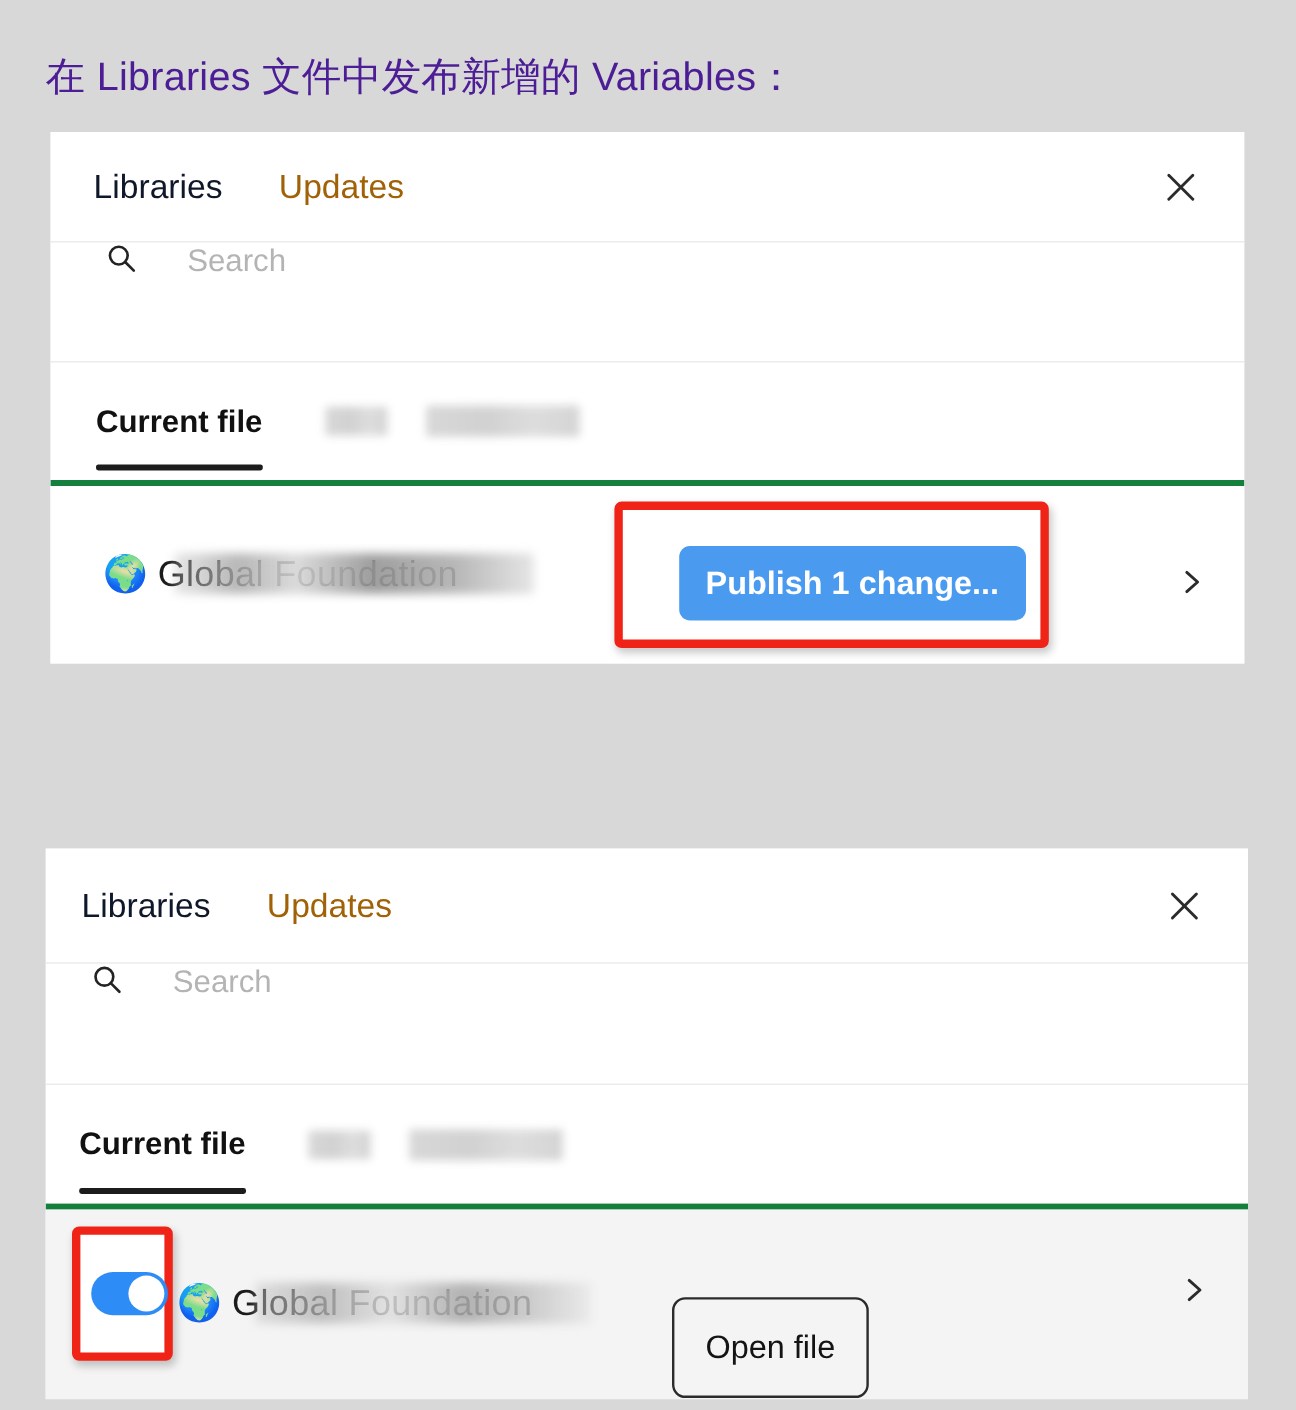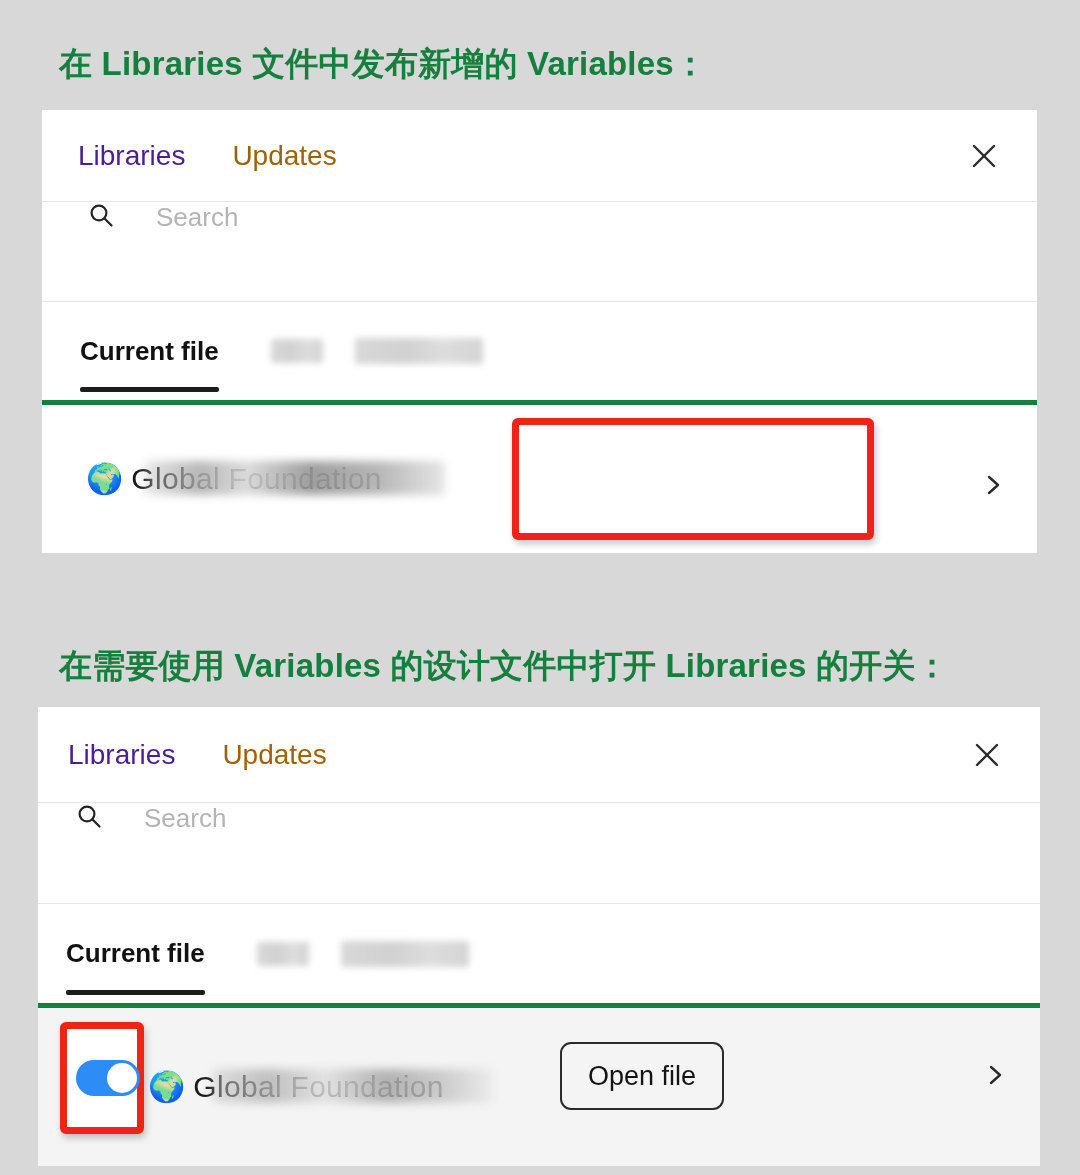--- a/index.html
+++ b/index.html
@@ -16,25 +16,24 @@
     position: relative;
     width: 1080px;
     height: 1175px;
     background: #d8d8d8;
   }
 
   
   .section-heading {
     position: absolute;
     font-size: 33px;
-    font-weight: 700;
-    color: #15803d;
+    font-weight: 400;
+    color: #4c1d95;
     letter-spacing: 0.2px;
     white-space: nowrap;
-    margin-left: 21px;
   }
   #heading-1 { left: 38px; top: 42px; }
   #heading-2 { left: 38px; top: 644px; }
 
   
   .panel {
     position: absolute;
     background: #ffffff;
     overflow: hidden;
   }
@@ -50,21 +49,21 @@
   }
   #panel-1 .panel-header { height: 92px; padding: 0 34px 0 36px; }
   #panel-2 .panel-header { height: 96px; padding: 0 34px 0 30px; }
 
   .tab-top {
     font-size: 28px;
     color: #a16207;
     font-weight: 400;
     white-space: nowrap;
   }
-  .tab-top.active { color: #4c1d95; }
+  .tab-top.active { color: #0f172a; }
   #panel-1 .tab-top.active { margin-right: 47px; }
   #panel-2 .tab-top.active { margin-right: 47px; }
 
   .close-btn {
     margin-left: auto;
     width: 38px;
     height: 38px;
     display: flex;
     align-items: center;
     justify-content: center;
@@ -227,25 +226,26 @@
   }
 
   
   .btn-outline {
     background: transparent;
     color: #141414;
     font-size: 27px;
     font-weight: 400;
     border: 2px solid #2b2b2b;
     border-radius: 11px;
-    height: 68px;
+    height: 84px;
     padding: 0 26px;
     cursor: pointer;
     white-space: nowrap;
     font-family: inherit;
+    margin-top: 39px;
   }
 
   .chevron {
     width: 30px;
     height: 30px;
     cursor: pointer;
   }
   .chevron svg { display: block; }
 
   
@@ -317,28 +317,28 @@
       <span class="globe-emoji">🌍</span>
       <span class="lib-name-wrap">
         <span class="lib-name">Global Foundation</span>
         <span class="name-mask"></span>
       </span>
     </div>
   </div>
 
   <div class="redbox" id="redbox-publish"></div>
 
+  <button class="btn-primary row-action redbox-inner-btn" id="publish-btn-pos">Publish 1 change...</button>
 
   <span class="chevron row-action" id="chevron-1-pos">
     <svg width="30" height="30" viewBox="0 0 30 30">
       <polyline points="11,7 20,15 11,23" fill="none" stroke="#2b2b2b" stroke-width="2.4" stroke-linecap="round" stroke-linejoin="round"></polyline>
     </svg>
   </span>
 
-  <div class="section-heading" id="heading-2">在需要使用 Variables 的设计文件中打开 Libraries 的开关：</div>
 
   <div class="panel" id="panel-2">
 
     <div class="panel-header">
       <div class="tab-top active">Libraries</div>
       <div class="tab-top">Updates</div>
       <div class="close-btn">
         <span>
           <svg width="30" height="30" viewBox="0 0 30 30">
             <line x1="5" y1="5" x2="25" y2="25" stroke="#2b2b2b" stroke-width="2.4" stroke-linecap="round"></line>

